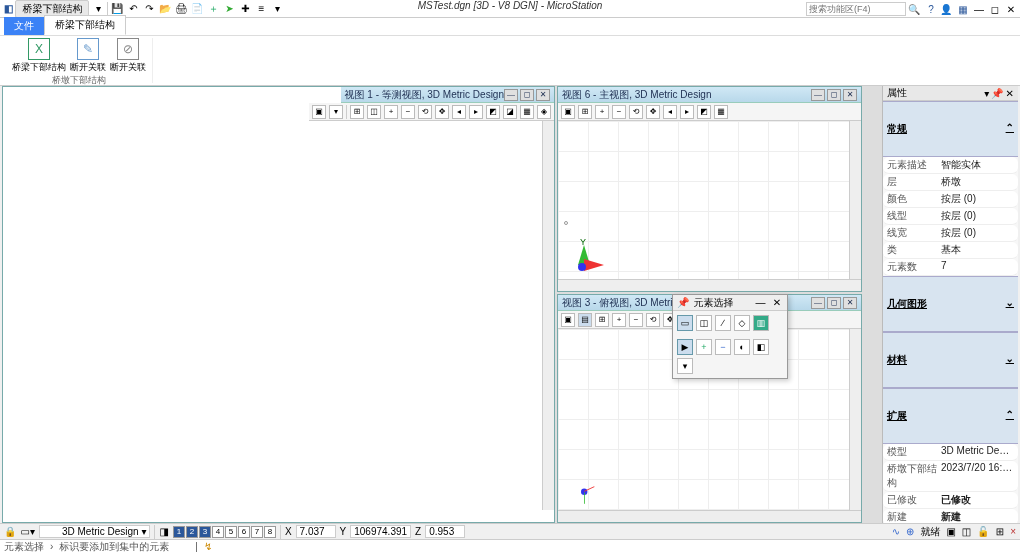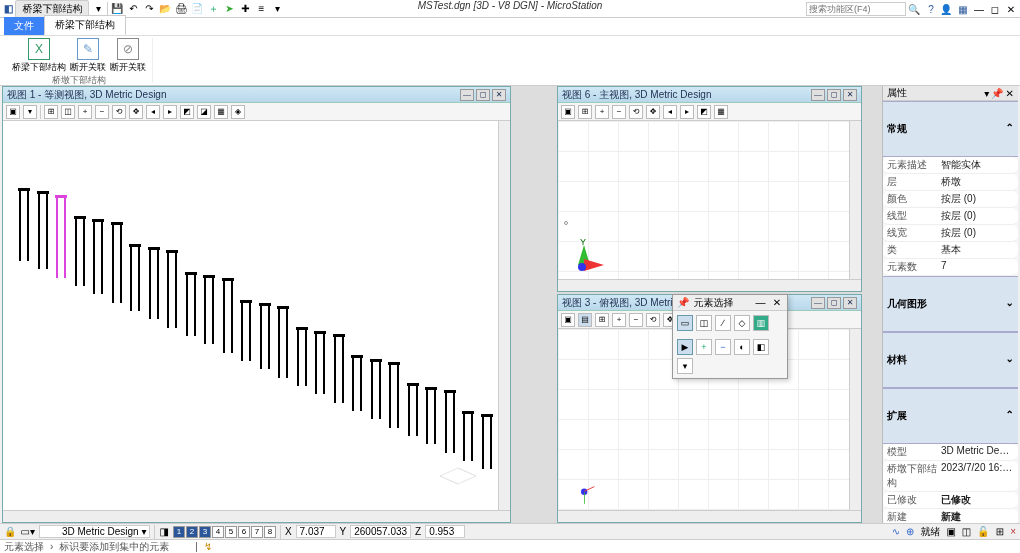--- a/index.html
+++ b/index.html
@@ -43,21 +43,21 @@
 .viewwin-scroll-v { width: 12px; background: #eee; border-left:1px solid #ccc; }
 .viewwin-body { flex:1; display:flex; }
 .viewwin-scroll-h { height: 12px; background: #eee; border-top:1px solid #ccc; }
 
 
 .props { position: absolute; top: 0; right: 0; width: 136px; bottom: 0; background: #f7f7f7; border-left: 1px solid #bbb; display: flex; flex-direction: column; overflow:hidden; }
 .props-header { height: 16px; background: #e8e8e8; border-bottom: 1px solid #ccc; display: flex; align-items: center; padding: 0 4px; font-size: 10px; }
 .props-header .phbtns { margin-left:auto; display:flex; gap:2px; }
 .props-tree { padding: 2px 4px; font-size: 10px; background:#fff; border-bottom:1px solid #ccc; height:90px; }
 .props-tree .tline { padding: 1px 0 1px 4px; }
-.props-section { background: #d8e4f0; border-top: 1px solid #aac; border-bottom: 1px solid #aac; padding: 20px 4px; font-size: 10px; font-weight: bold; display:flex; }
+.props-section { background: #d8e4f0; border-top: 1px solid #aac; border-bottom: 1px solid #aac; padding: 20px 4px; font-size: 10px; font-weight: bold; display:flex;text-decoration:underline; }
 .props-section .chev { margin-left:auto; }
 .props-row { display: flex; padding: 1px 4px; font-size: 9px; border-bottom: 1px solid #eee; background:#fff;border-radius:6px; }
 .props-row .k { flex: 0 0 54px; color: #555; }
 .props-row .v { flex: 1; color: #222; overflow:hidden; text-overflow:ellipsis; white-space:nowrap; }
 .props-row .vbold { font-weight:bold; }
 
 
 .floatwin { position: absolute; width: 116px; background: #f5f5f5; border: 1px solid #999; box-shadow: 2px 2px 5px rgba(0,0,0,0.2); }
 .floatwin-title { height: 16px; display:flex; align-items:center; padding:0 4px; font-size:10px; background:#eee; border-bottom:1px solid #ccc; }
 .floatwin-title .x { margin-left:auto; width:12px; text-align:center; cursor:pointer; }
@@ -141,21 +141,21 @@
         <div class="ic" style="border-color:#888;color:#888;">⊘</div>
         <div class="lbl">断开关联</div>
       </div>
     </div>
     <div class="ribbon-group-label">桥墩下部结构</div>
   </div>
 </div>
 
 <div class="workspace">
 
-  <div class="viewwin" style="left:0; top:0; width:509px; height:437px;">
+  <div class="viewwin" style="left:0; top:0; width:553px; height:437px;align-items:flex-end;">
     <div class="viewwin-title">
       <span>视图 1 - 等测视图, 3D Metric Design</span>
       <div class="wbtns">
         <div class="wbtn">—</div>
         <div class="wbtn">◻</div>
         <div class="wbtn">✕</div>
       </div>
     </div>
     <div class="viewwin-toolbar">
       <div class="tbtn">▣</div>
@@ -529,21 +529,21 @@
       <span class="sb-num">4</span>
       <span class="sb-num">5</span>
       <span class="sb-num">6</span>
       <span class="sb-num">7</span>
       <span class="sb-num">8</span>
     </span>
   <span class="sep"></span>
   <span>X</span>
   <span class="sb-field">7.037</span>
   <span>Y</span>
-  <span class="sb-field">260057.033</span>
+  <span class="sb-field">106974.391</span>
   <span>Z</span>
   <span class="sb-field">0.953</span>
   <div style="margin-left:auto; display:flex; gap:6px; align-items:center;">
     <span style="color:#36c;">∿</span>
     <span style="color:#36c;">⊕</span>
     <span>就绪</span>
     <span>▣</span>
     <span>◫</span>
     <span>🔓</span>
     <span>⊞</span>

